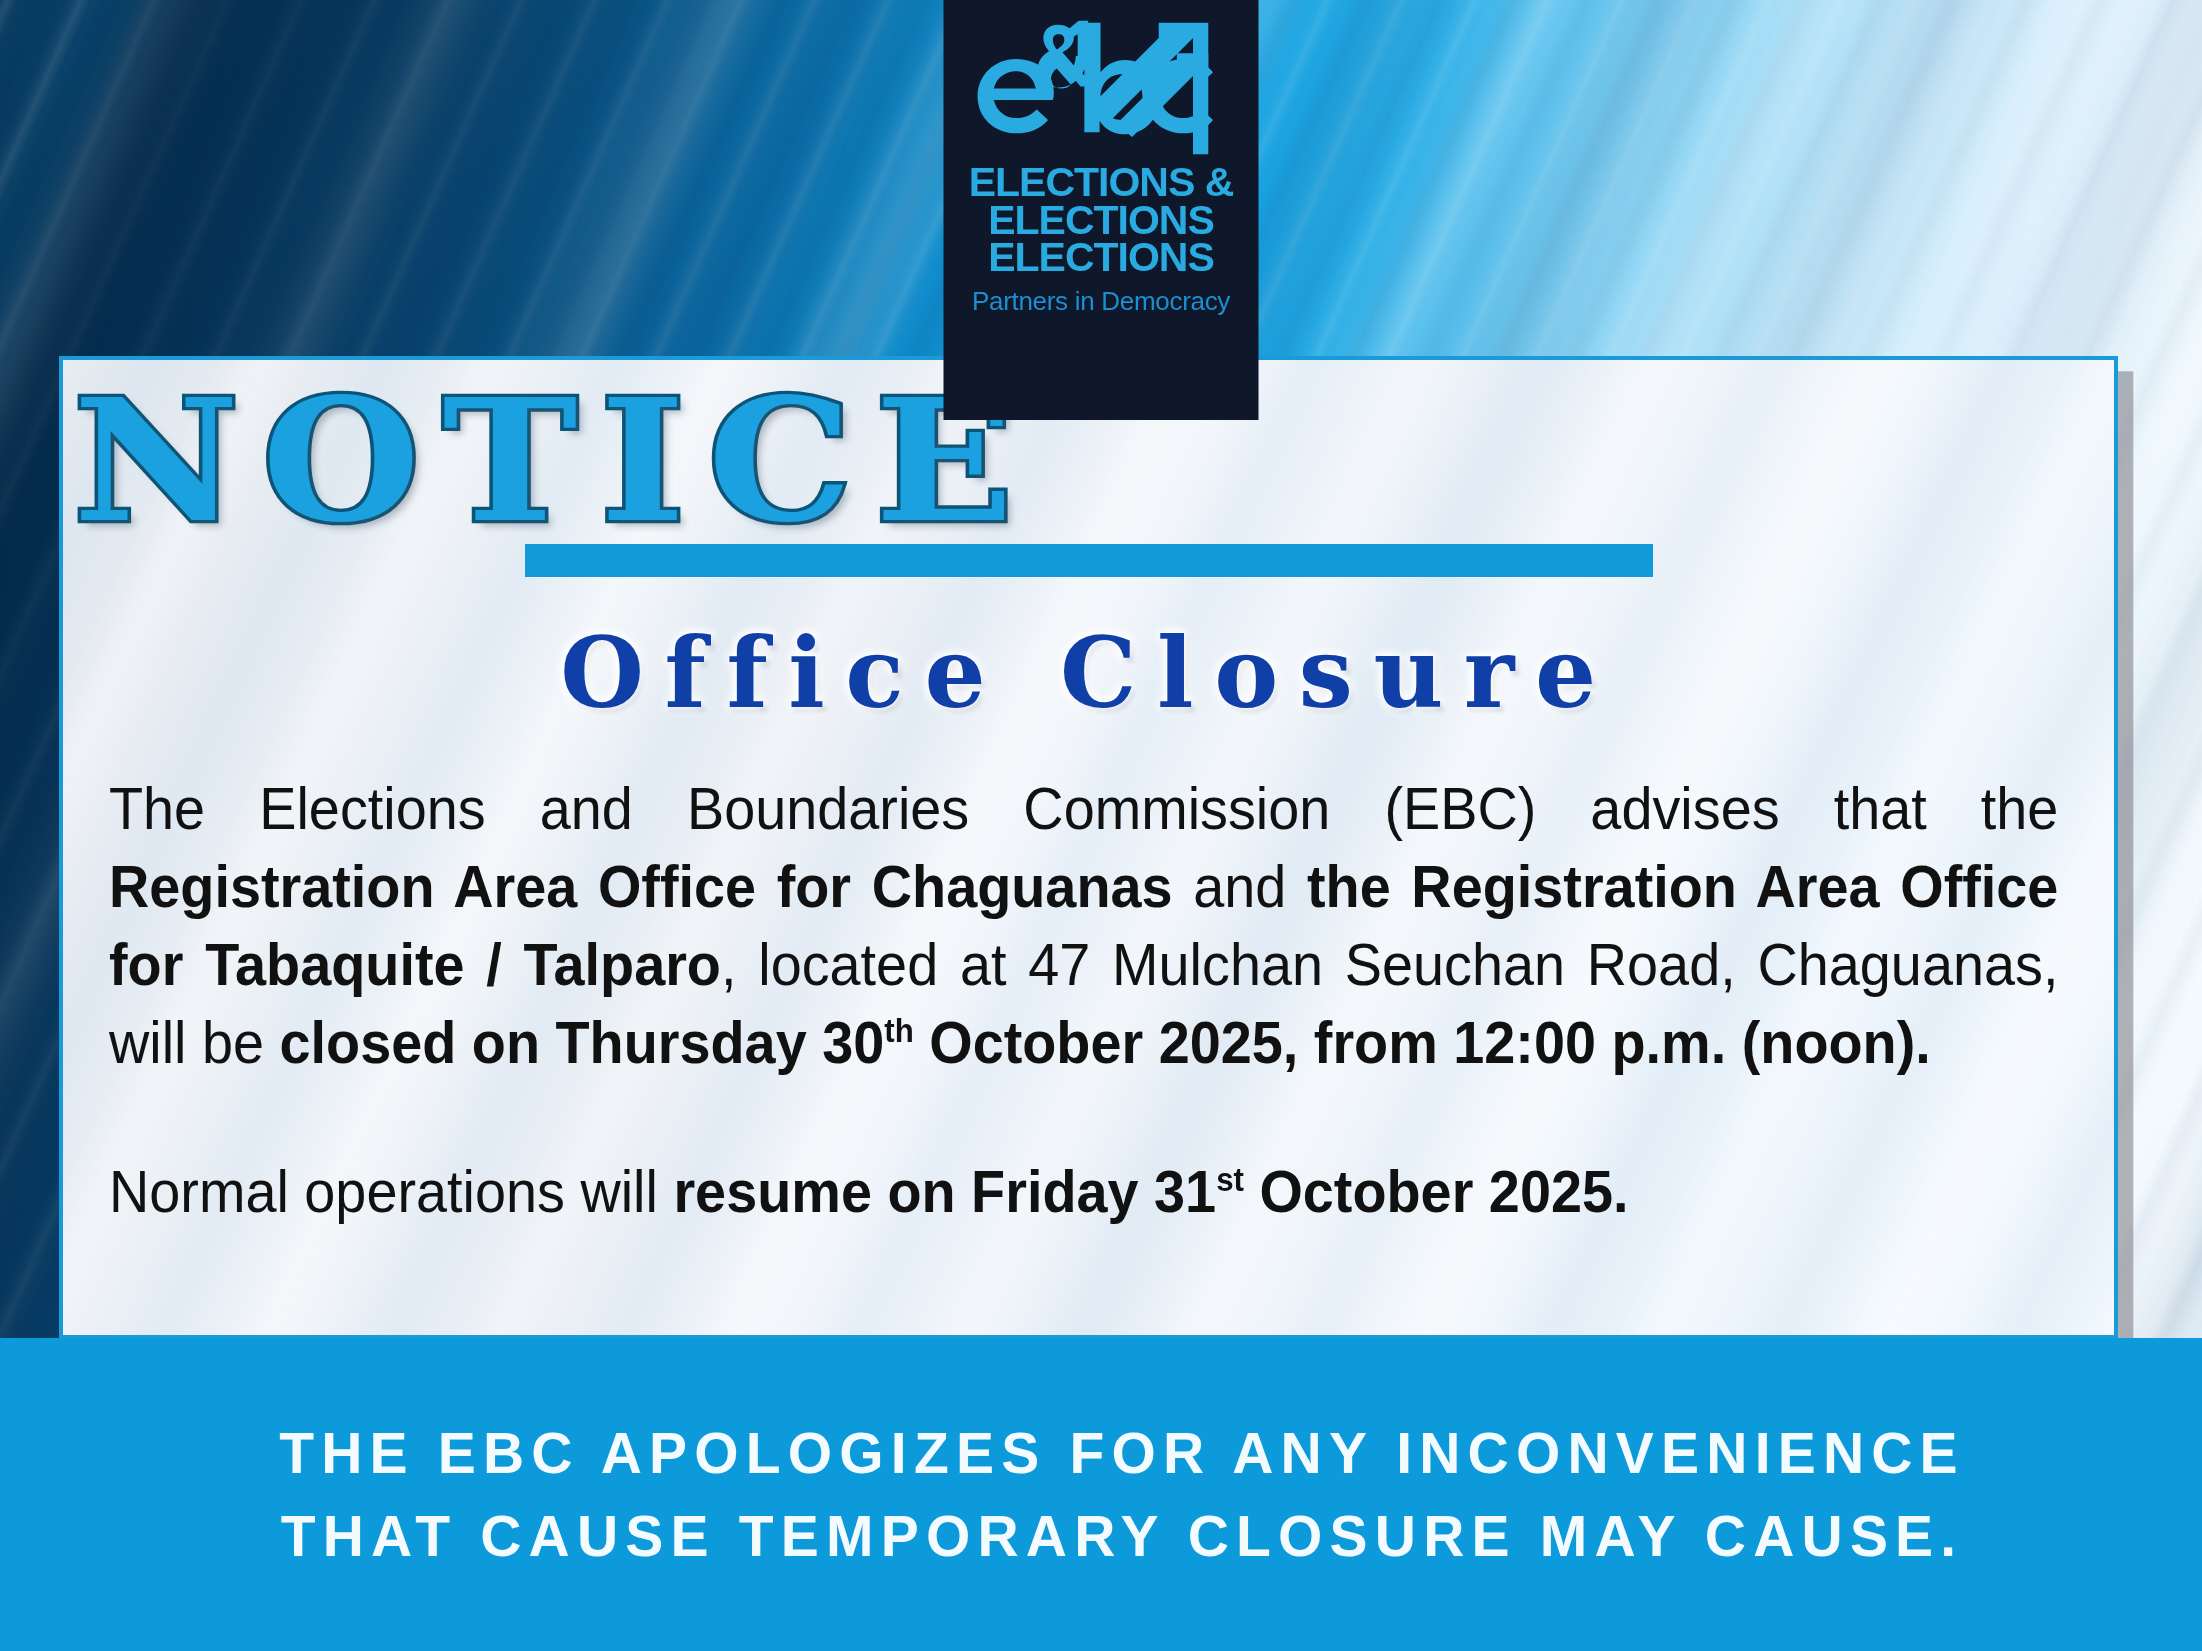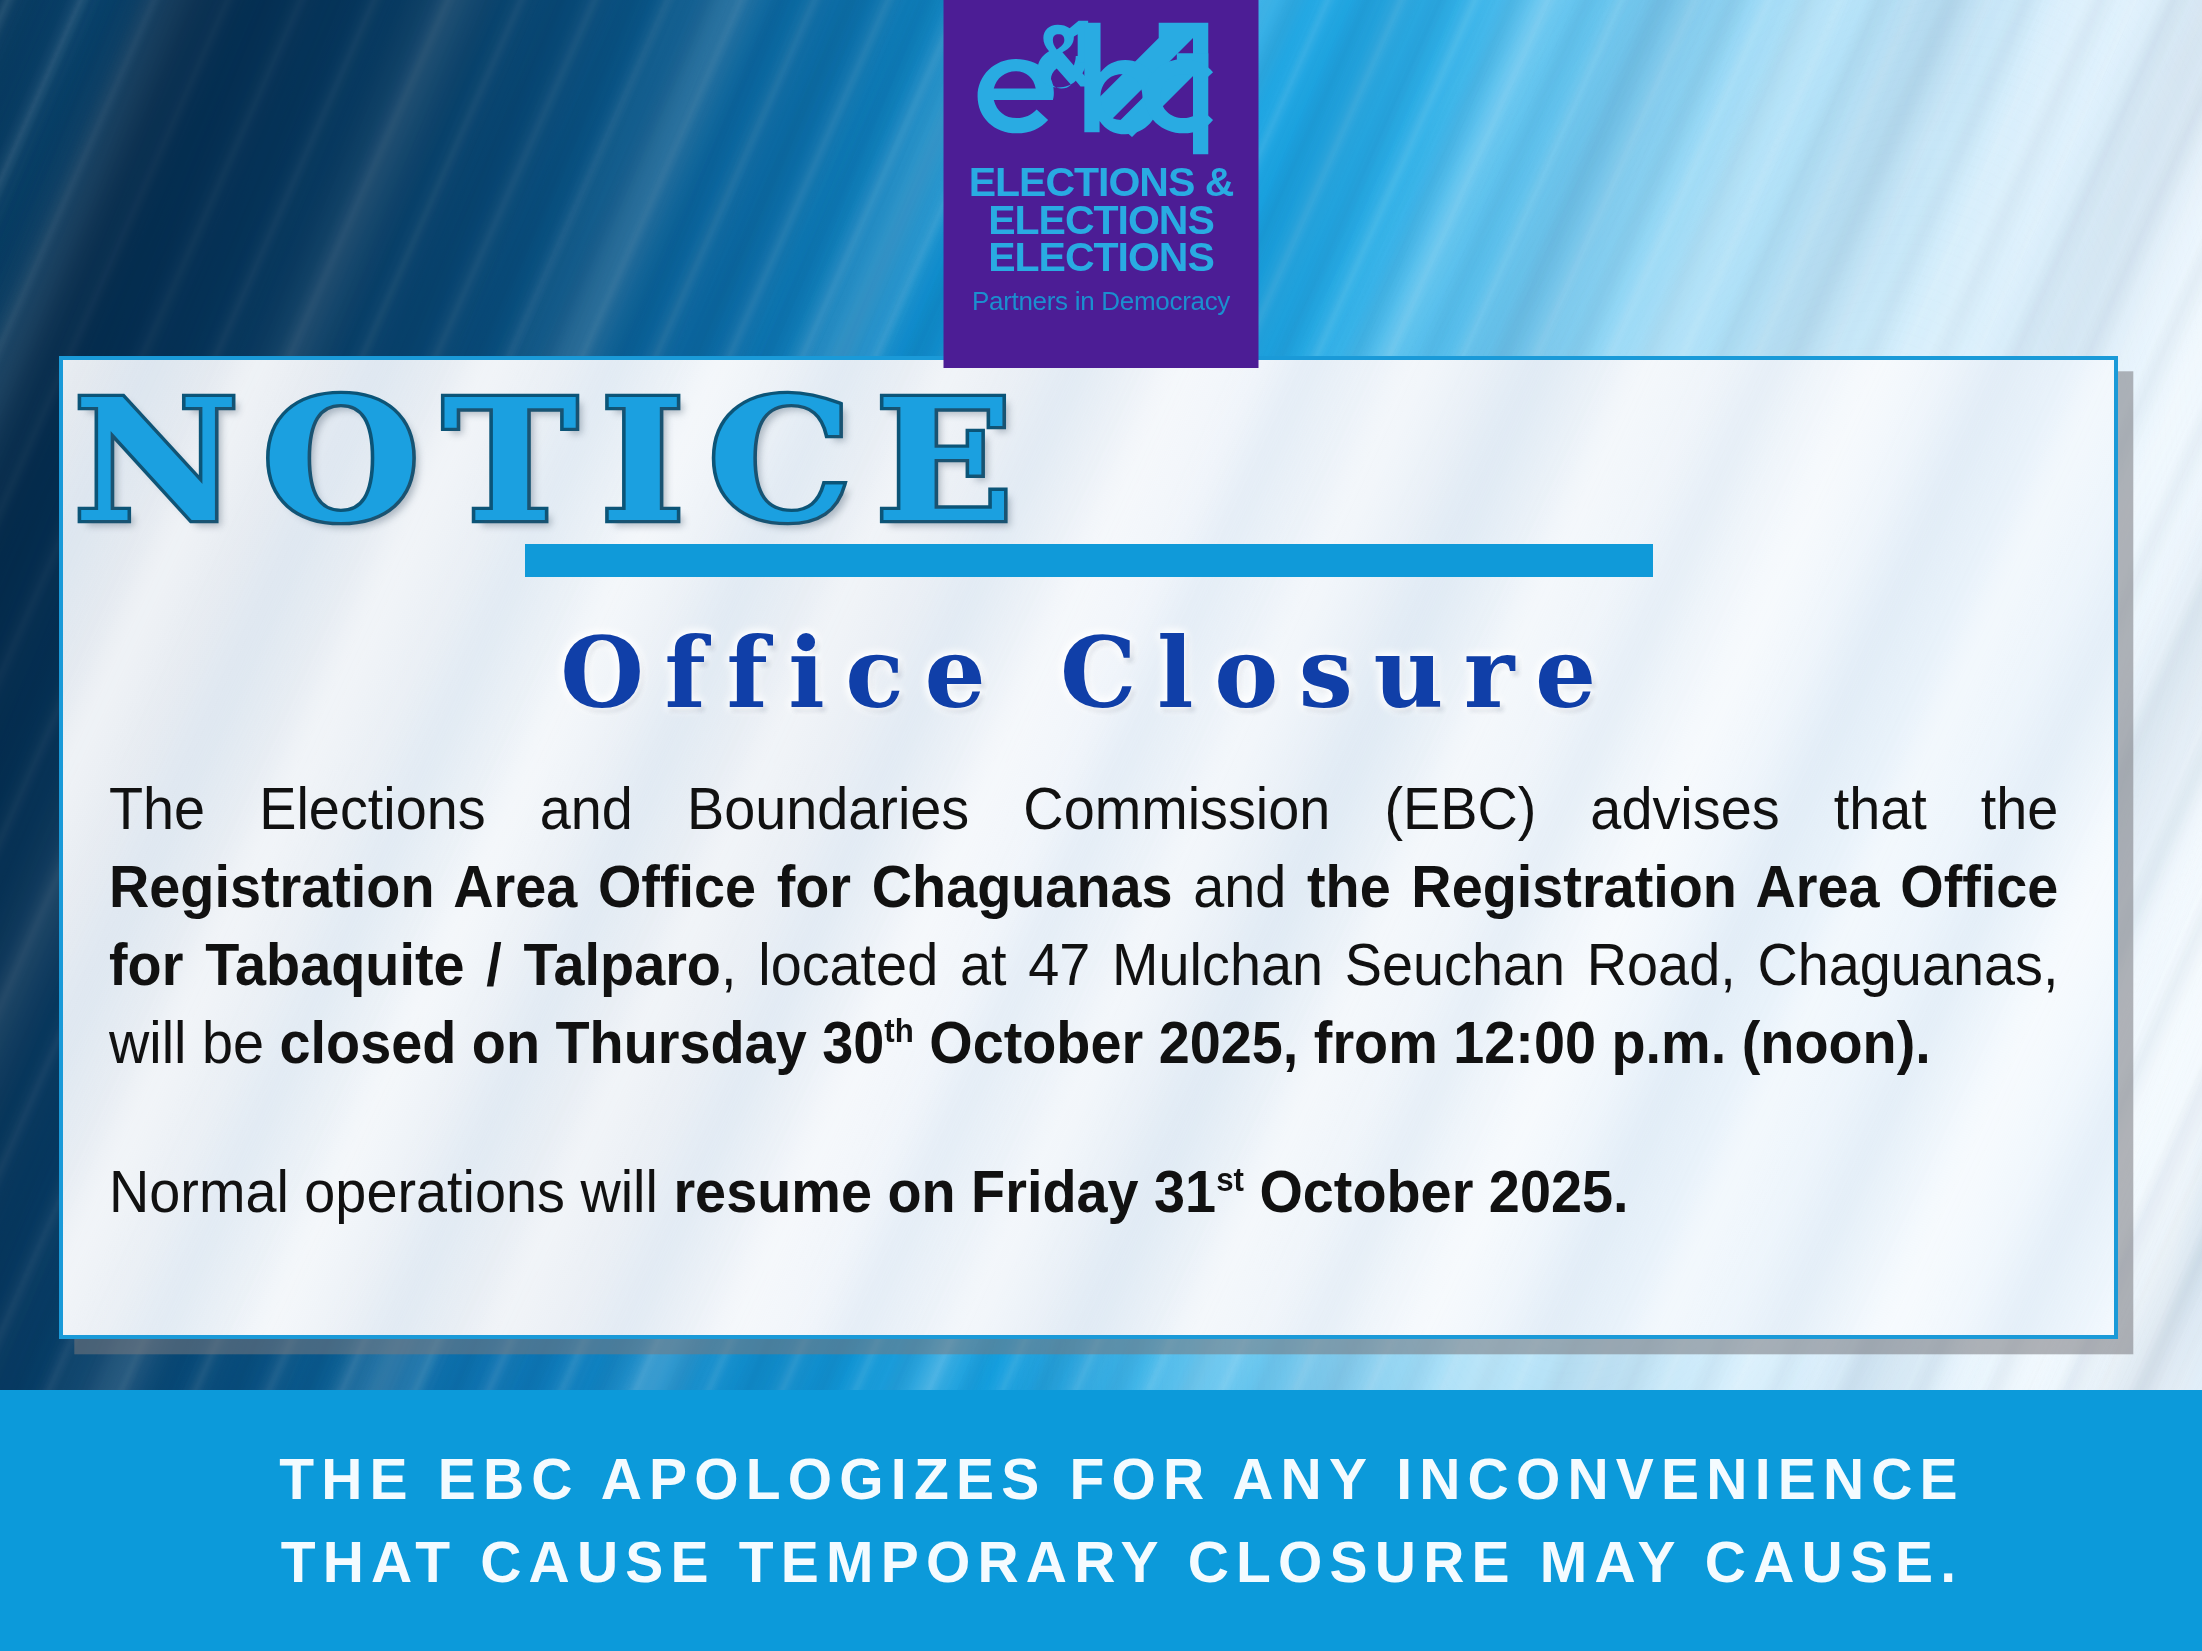--- a/index.html
+++ b/index.html
@@ -55,21 +55,21 @@
   .bg-dark{
     position:absolute;left:-10%;top:-30%;width:38%;height:180%;
     transform:rotate(22deg);
     background:linear-gradient(90deg,rgba(2,30,58,.70),rgba(2,30,58,0));
     filter:blur(25px);
   }
 
   
   #logo{
     position:absolute;left:50%;transform:translateX(-50%);
-    top:0;width:315px;height:368px;background:#4c1d95;z-index:6;
+    top:0;width:315px;height:420px;background:#0f172a;z-index:6;
     display:flex;flex-direction:column;align-items:center;
     padding-top:17px;box-sizing:border-box;
   }
   #logo-mark{width:260px;height:143px;position:relative;}
   #logo-name{
     color:#29ABE2;font-weight:bold;line-height:.92;
     font-size:41px;letter-spacing:-1px;text-align:center;
     margin-top:3.8px;font-family:"Liberation Sans",sans-serif;
   }
   #logo-tag{
@@ -155,21 +155,21 @@
   #para2{
     margin-top:71px;
     font-family:"Liberation Sans Narrow","Liberation Sans",sans-serif;
     font-size:60px;line-height:1.30;color:#111111;
     transform:scaleX(.93);transform-origin:left center;width:107%;
   }
   #para2 sup{font-size:.56em;vertical-align:super;line-height:0;}
 
   
   #banner{
-    position:absolute;left:0;right:0;bottom:0;height:262px;
+    position:absolute;left:0;right:0;bottom:0;height:314px;
     background:#0c9ada;z-index:7;
     display:flex;flex-direction:column;align-items:center;
     justify-content:center;
     padding-left:42px;
   }
   .banner-line{
     color:#f4fbff;font-weight:bold;font-size:57px;
     letter-spacing:7.2px;line-height:1.45;text-align:center;
     font-family:"Liberation Sans",sans-serif;
   }

